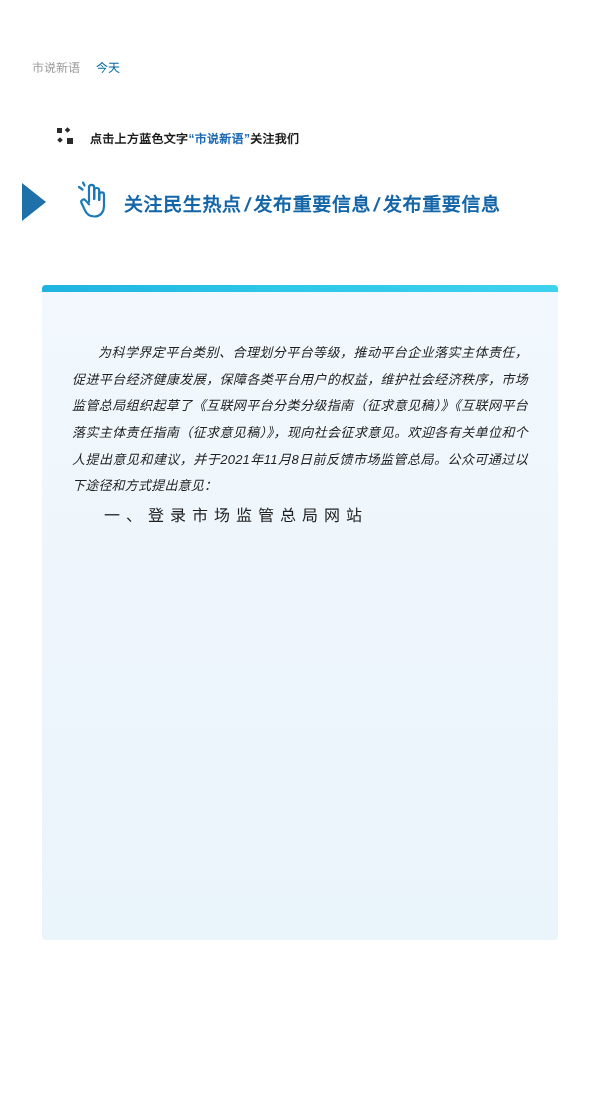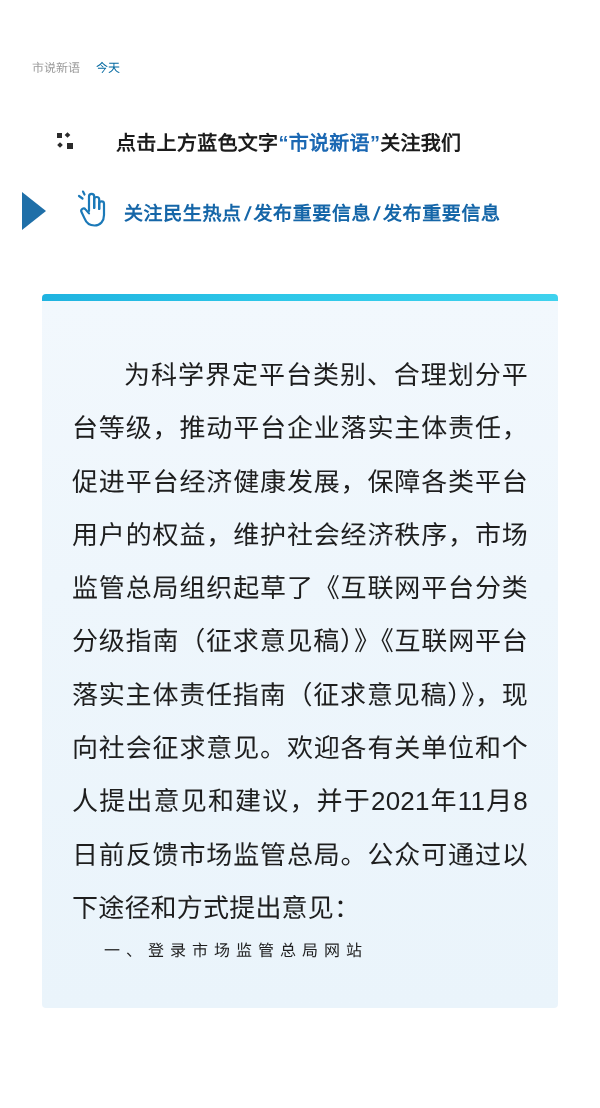--- a/index.html
+++ b/index.html
@@ -59,26 +59,25 @@
   }
   .sparkle-icon {
     width: 20px;
     height: 20px;
     flex: 0 0 auto;
     position: relative;
     display: inline-block;
   }
   .sparkle-icon svg { display: block; }
   .follow-text {
-    font-size: 20px;
+    font-size: 12px;
     font-weight: 700;
     color: #1b1b1b;
     letter-spacing: 0.3px;
     white-space: nowrap;
-    margin-left: 26px;
   }
   .follow-text .blue {
     color: #1b68b3;
   }
 
   
   .slogan-row {
     display: flex;
     align-items: center;
     margin-top: 34px;
@@ -120,28 +119,29 @@
     background: linear-gradient(90deg, #1fb3e0 0%, #2dc7e8 45%, #3fd2ee 100%);
     border-radius: 4px 4px 0 0;
   }
   .body-card {
     background: linear-gradient(180deg, #f2f8fd 0%, #eef6fc 40%, #eaf4fb 100%);
     padding: 48px 30px 40px 30px;
     min-height: 560px;
     border-radius: 0 0 4px 4px;
   }
   .body-paragraph {
-    font-size: 26px;
+    font-size: 13px;
     line-height: 2.05;
     color: #1e1e1e;
     text-align: justify;
     text-justify: inter-ideograph;
     text-indent: 2em;
     margin: 0;
     letter-spacing: 0.2px;
+    font-style: italic;
   }
   .body-list-item {
     font-size: 16px;
     line-height: 2.05;
     color: #1e1e1e;
     margin: 0;
     text-indent: 2em;
     letter-spacing: 6px;
   }
 </style>

